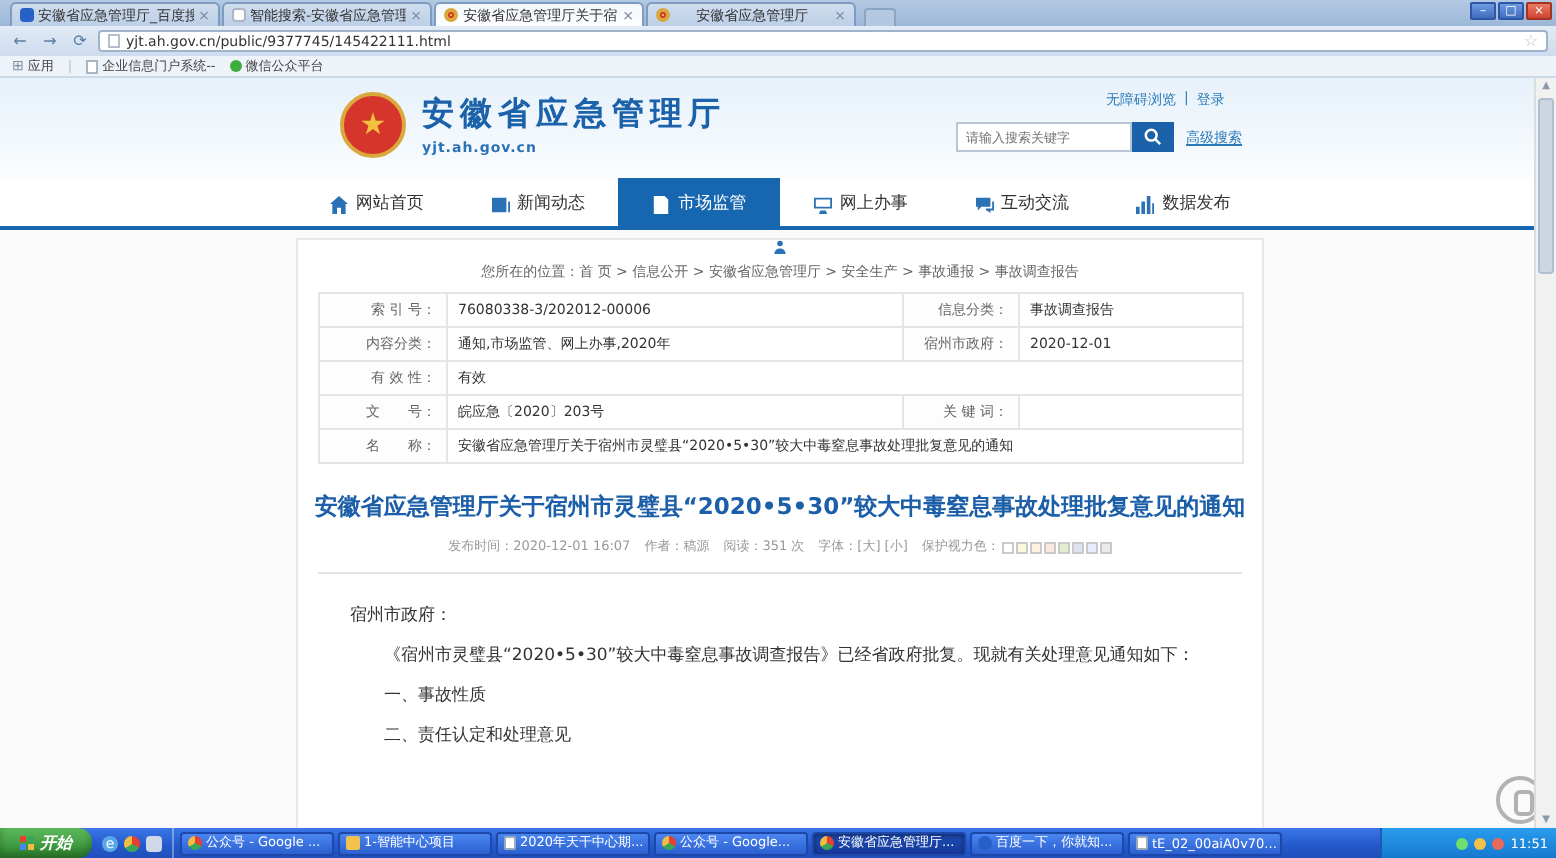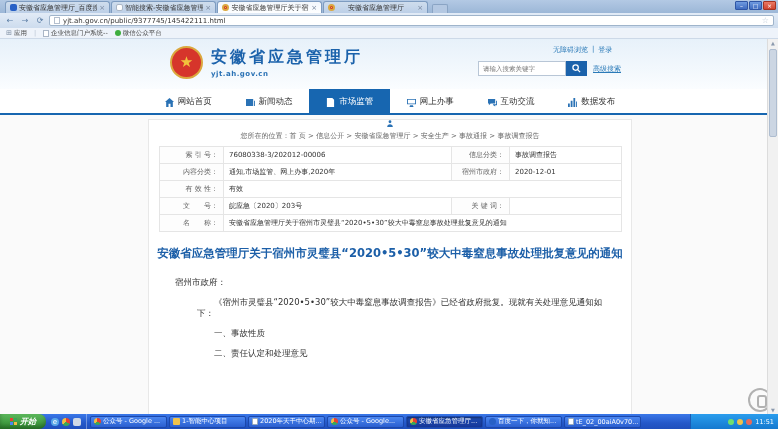--- a/index.html
+++ b/index.html
@@ -84,21 +84,21 @@
   .c1 { width:64px; } .c2 { width:228px; } .c3 { width:58px; } .c4 { width:112px; }
 
   .article-title { margin:14px 8px 0; text-align:center; color:#1c5fa8; font-weight:bold; font-size:11.5px; }
   .article-meta { margin:8px 10px 0; padding-bottom:8px; border-bottom:1px solid #e2e2e2;
     display:flex; justify-content:center; align-items:center; gap:7px; font-size:6.5px; color:#999; }
   .sq { width:6px; height:6px; border:1px solid #c9c9c9; display:inline-block; margin-left:1px; vertical-align:middle; }
   .squares { display:flex; align-items:center; }
 
   .article-body { margin:16px 26px 0; font-size:8.5px; color:#333; line-height:11px; }
   .article-body p { margin:0 0 9px; }
-  .article-body p.indent { text-indent:2em;margin-left:22px; }
+  .article-body p.indent { text-indent:2em; }
 
   .watermark { position:absolute; right:6px; bottom:2px; display:flex; align-items:center; gap:5px;
     color:#a6a6a6; font-size:17px; font-weight:bold; letter-spacing:1px; opacity:.9; }
   .wm-logo { width:24px; height:24px; border:2px solid #ababab; border-radius:50%; position:relative; }
   .wm-logo::after { content:""; position:absolute; left:7px; top:5px; width:6px; height:9px;
     border:2px solid #ababab; border-radius:3px; }
 
   .scrollbar { position:absolute; top:0; right:0; bottom:0; width:11px; background:#f1f1f1;
     border-left:1px solid #dcdcdc; }
   .sb-arrow { position:absolute; left:0; width:10px; text-align:center; font-size:5px; color:#8a99ad; }
@@ -303,20 +303,37 @@
         </tr>
         <tr>
           <td class="lbl">名　　称：</td>
           <td colspan="3">安徽省应急管理厅关于宿州市灵璧县“2020•5•30”较大中毒窒息事故处理批复意见的通知</td>
         </tr>
       </tbody>
         </table>
 
       <div class="article-title">安徽省应急管理厅关于宿州市灵璧县“2020•5•30”较大中毒窒息事故处理批复意见的通知</div>
 
+      <div class="article-meta">
+        <span>发布时间：2020-12-01 16:07</span>
+        <span>作者：稿源</span>
+        <span>阅读：351 次</span>
+        <span>字体：[大] [小]</span>
+        <span class="squares">
+          <span>保护视力色：</span>
+          <span class="sq" style="background: rgb(255, 255, 255);"></span>
+          <span class="sq" style="background: rgb(250, 249, 222);"></span>
+          <span class="sq" style="background: rgb(255, 242, 226);"></span>
+          <span class="sq" style="background: rgb(253, 230, 224);"></span>
+          <span class="sq" style="background: rgb(227, 237, 205);"></span>
+          <span class="sq" style="background: rgb(220, 226, 241);"></span>
+          <span class="sq" style="background: rgb(233, 235, 254);"></span>
+          <span class="sq" style="background: rgb(234, 234, 239);"></span>
+        </span>
+      </div>
 
       <div class="article-body">
         <p>宿州市政府：</p>
         <p class="indent">《宿州市灵璧县“2020•5•30”较大中毒窒息事故调查报告》已经省政府批复。现就有关处理意见通知如下：</p>
         <p class="indent">一、事故性质</p>
         <p class="indent">二、责任认定和处理意见</p>
       </div>
     </div>
 
     <div class="watermark">

